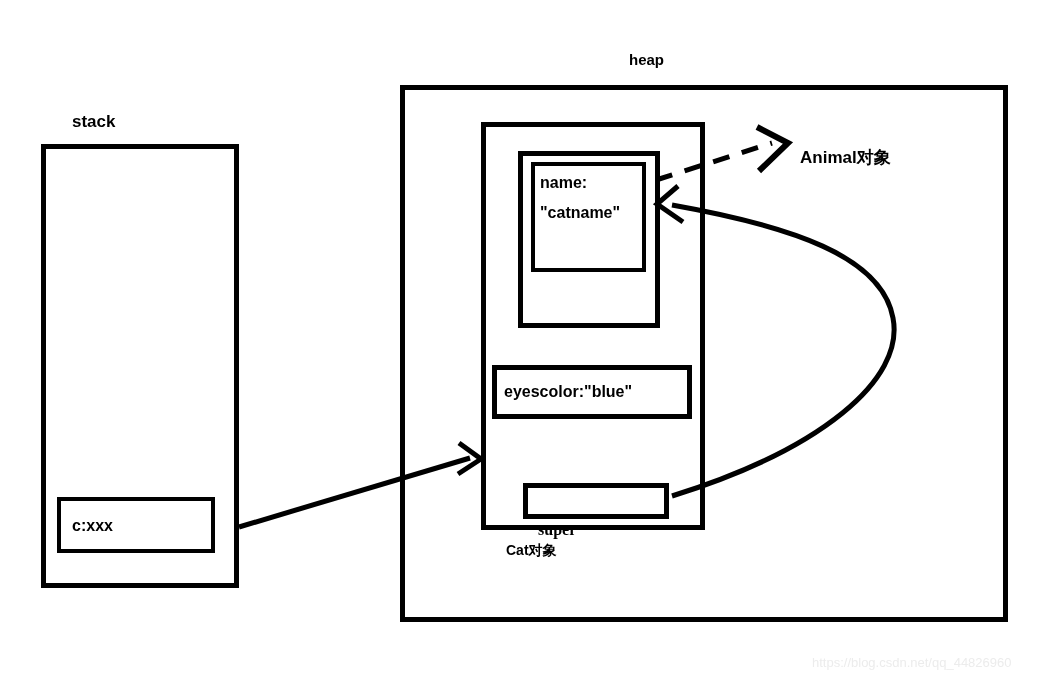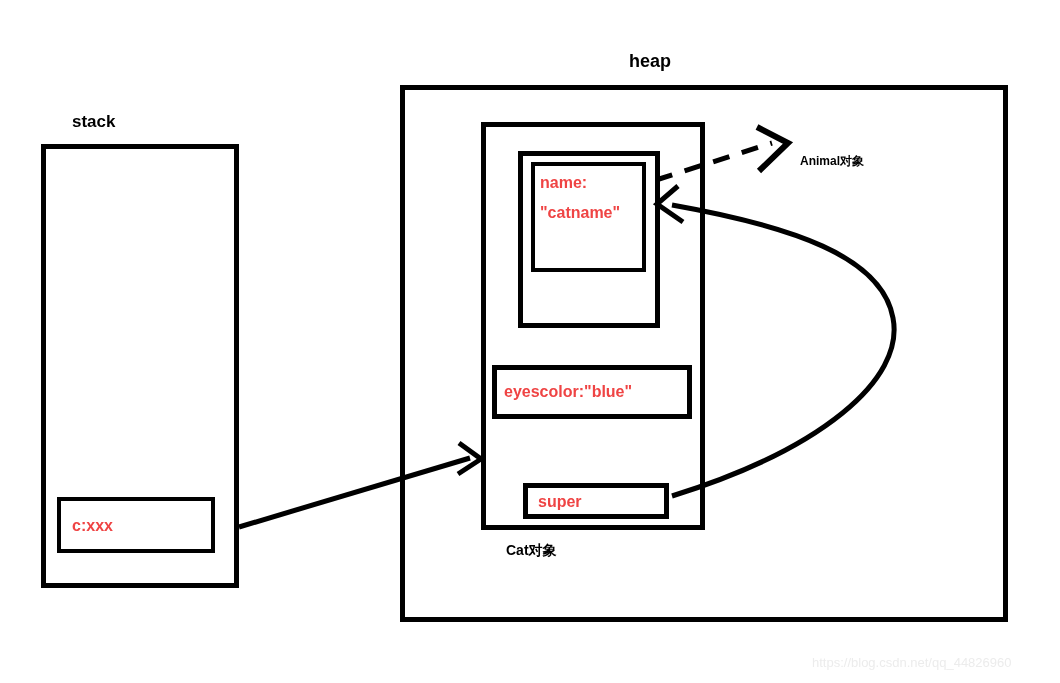--- a/index.html
+++ b/index.html
@@ -27,57 +27,57 @@
   .label {
     position: absolute;
     color: #000000;
     font-weight: bold;
     font-family: "Liberation Sans", sans-serif;
     white-space: nowrap;
     line-height: 1.2;
   }
   .in-box-text {
     position: absolute;
-    color: #ef4444;
+    color: #000000;
     font-weight: bold;
     font-family: "Liberation Sans", sans-serif;
     white-space: nowrap;
     line-height: 1.35;
   }
 
   
   #stack-label      { left: 72px;  top: 112px; font-size: 17px; }
   #stack-box        { left: 41px;  top: 144px; width: 198px; height: 444px; border-width: 5px; }
   #stack-var-box    { left: 57px;  top: 497px; width: 158px; height: 56px; border-width: 4px; }
   #stack-var-text   { left: 72px;  top: 515px; font-size: 16px; text-align: center; }
 
   
-  #heap-label       { left: 629px; top: 51px;  font-size: 18px; }
+  #heap-label       { left: 629px; top: 51px;  font-size: 15px; }
   #heap-box         { left: 400px; top: 85px;  width: 608px; height: 537px; border-width: 5px; }
 
   
   #cat-box          { left: 481px; top: 122px; width: 224px; height: 408px; border-width: 5px; }
   #cat-label        { left: 506px; top: 542px; font-size: 14px; }
 
   
   #name-outer-box   { left: 518px; top: 151px; width: 142px; height: 177px; border-width: 5px; }
   #name-inner-box   { left: 531px; top: 162px; width: 115px; height: 110px; border-width: 4px; }
   #name-key-text    { left: 540px; top: 172px; font-size: 16px; }
   #name-value-text  { left: 540px; top: 202px; font-size: 16px; }
 
   
   #eyes-box         { left: 492px; top: 365px; width: 200px; height: 54px; border-width: 5px; }
   #eyes-text        { left: 504px; top: 381px; font-size: 16px; }
 
   
   #super-box        { left: 523px; top: 483px; width: 146px; height: 36px; border-width: 5px; }
-  #super-text       { left: 538px; top: 491px; font-size: 16px; }
+  #super-text       { left: 538px; top: 519px; font-size: 16px; font-family: Liberation Serif, serif; }
 
   
-  #animal-label     { left: 800px; top: 154px; font-size: 12px; }
+  #animal-label     { left: 800px; top: 148px; font-size: 17px; }
 
   
   #arrows {
     position: absolute;
     left: 0; top: 0;
     width: 1060px;
     height: 683px;
     pointer-events: none;
   }
 

